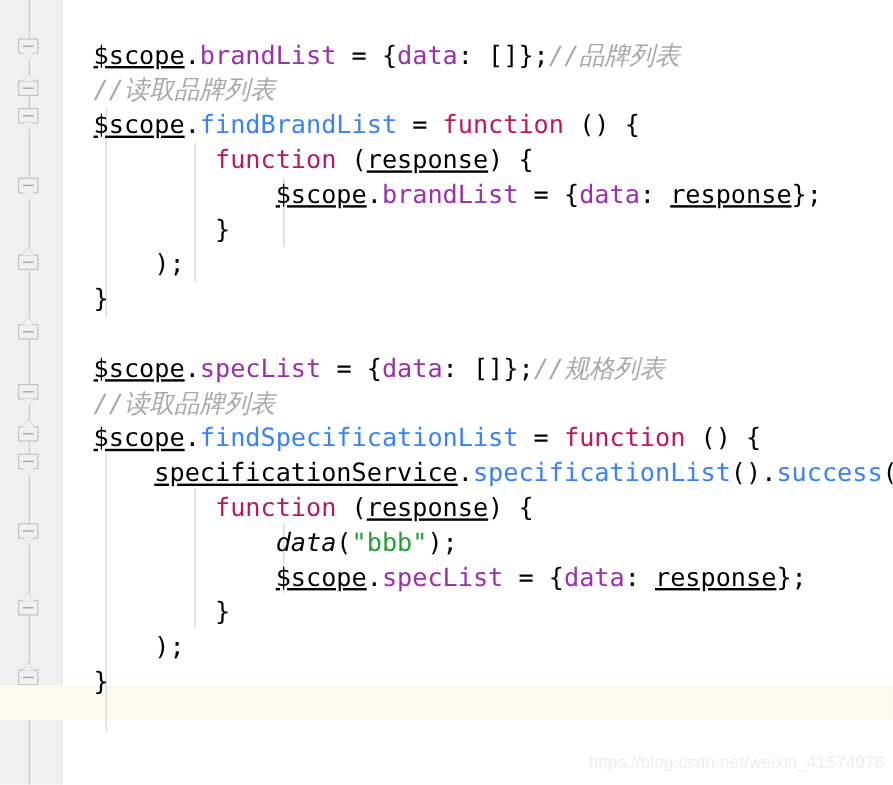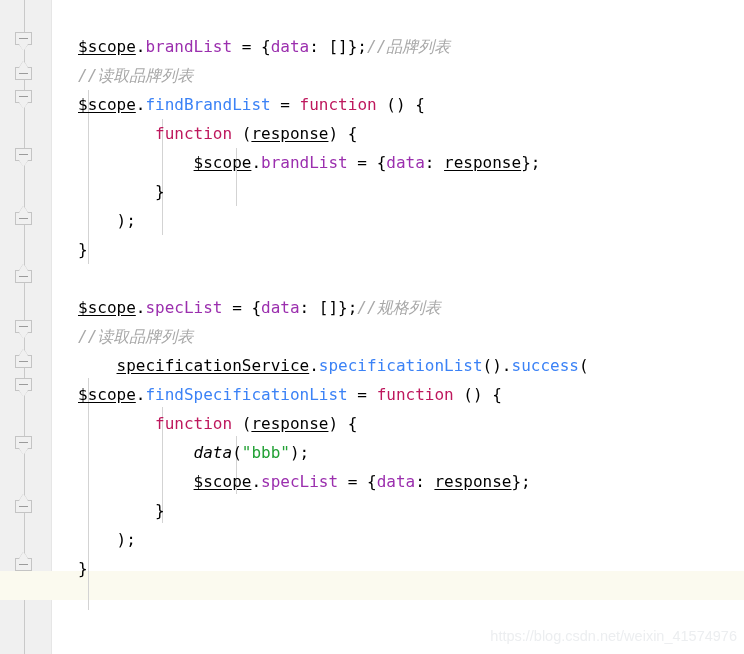--- a/index.html
+++ b/index.html
@@ -102,21 +102,21 @@
     top: 0;
     right: 0;
     height: 654px;
     overflow: hidden;
   }
 
   .line {
     position: relative;
     height: 29px;
     line-height: 29px;
-    font-size: 16px;
+    font-size: 21px;
     white-space: pre;
     color: #000000;
     letter-spacing: 0px;
   }
   .line .txt {
     position: relative;
     z-index: 2;
     display: inline-block;
     padding-left: 26px;
   }
@@ -282,24 +282,24 @@
     <div class="line"><span class="txt"><span class="t-punct">    );</span></span></div>
 
     <div class="line"><span class="txt"><span class="t-punct">}</span></span></div>
 
     <div class="line"><span class="txt"><span class="t-punct"> </span></span></div>
 
     <div class="line"><span class="txt"><span class="t-field">$scope</span><span class="t-punct">.</span><span class="t-prop">specList</span><span class="t-punct"> = {</span><span class="t-prop">data</span><span class="t-punct">: []};</span><span class="t-comment">//规格列表</span></span></div>
 
     <div class="line"><span class="txt"><span class="t-comment">//读取品牌列表</span></span></div>
 
+    <div class="line"><span class="txt"><span class="t-field">$scope</span><span class="t-punct">.</span><span class="t-method">findSpecificationList</span><span class="t-punct"> = </span><span class="t-kw">function</span><span class="t-punct"> () {</span></span></div>
+
     <div class="line"><span class="txt"><span class="t-punct">    </span><span class="t-param">specificationService</span><span class="t-punct">.</span><span class="t-method">specificationList</span><span class="t-punct">().</span><span class="t-method">success</span><span class="t-punct">(</span></span></div>
 
-    <div class="line"><span class="txt"><span class="t-field">$scope</span><span class="t-punct">.</span><span class="t-method">findSpecificationList</span><span class="t-punct"> = </span><span class="t-kw">function</span><span class="t-punct"> () {</span></span></div>
-
     <div class="line"><span class="txt"><span class="t-punct">        </span><span class="t-kw">function</span><span class="t-punct"> (</span><span class="t-param">response</span><span class="t-punct">) {</span></span></div>
 
     <div class="line"><span class="txt"><span class="t-punct">            </span><span class="t-static">data</span><span class="t-punct">(</span><span class="t-string">"bbb"</span><span class="t-punct">);</span></span></div>
 
     <div class="line"><span class="txt"><span class="t-punct">            </span><span class="t-field">$scope</span><span class="t-punct">.</span><span class="t-prop">specList</span><span class="t-punct"> = {</span><span class="t-prop">data</span><span class="t-punct">: </span><span class="t-param">response</span><span class="t-punct">};</span></span></div>
 
     <div class="line"><span class="txt"><span class="t-punct">        }</span></span></div>
 
     <div class="line"><span class="txt"><span class="t-punct">    );</span></span></div>
 

